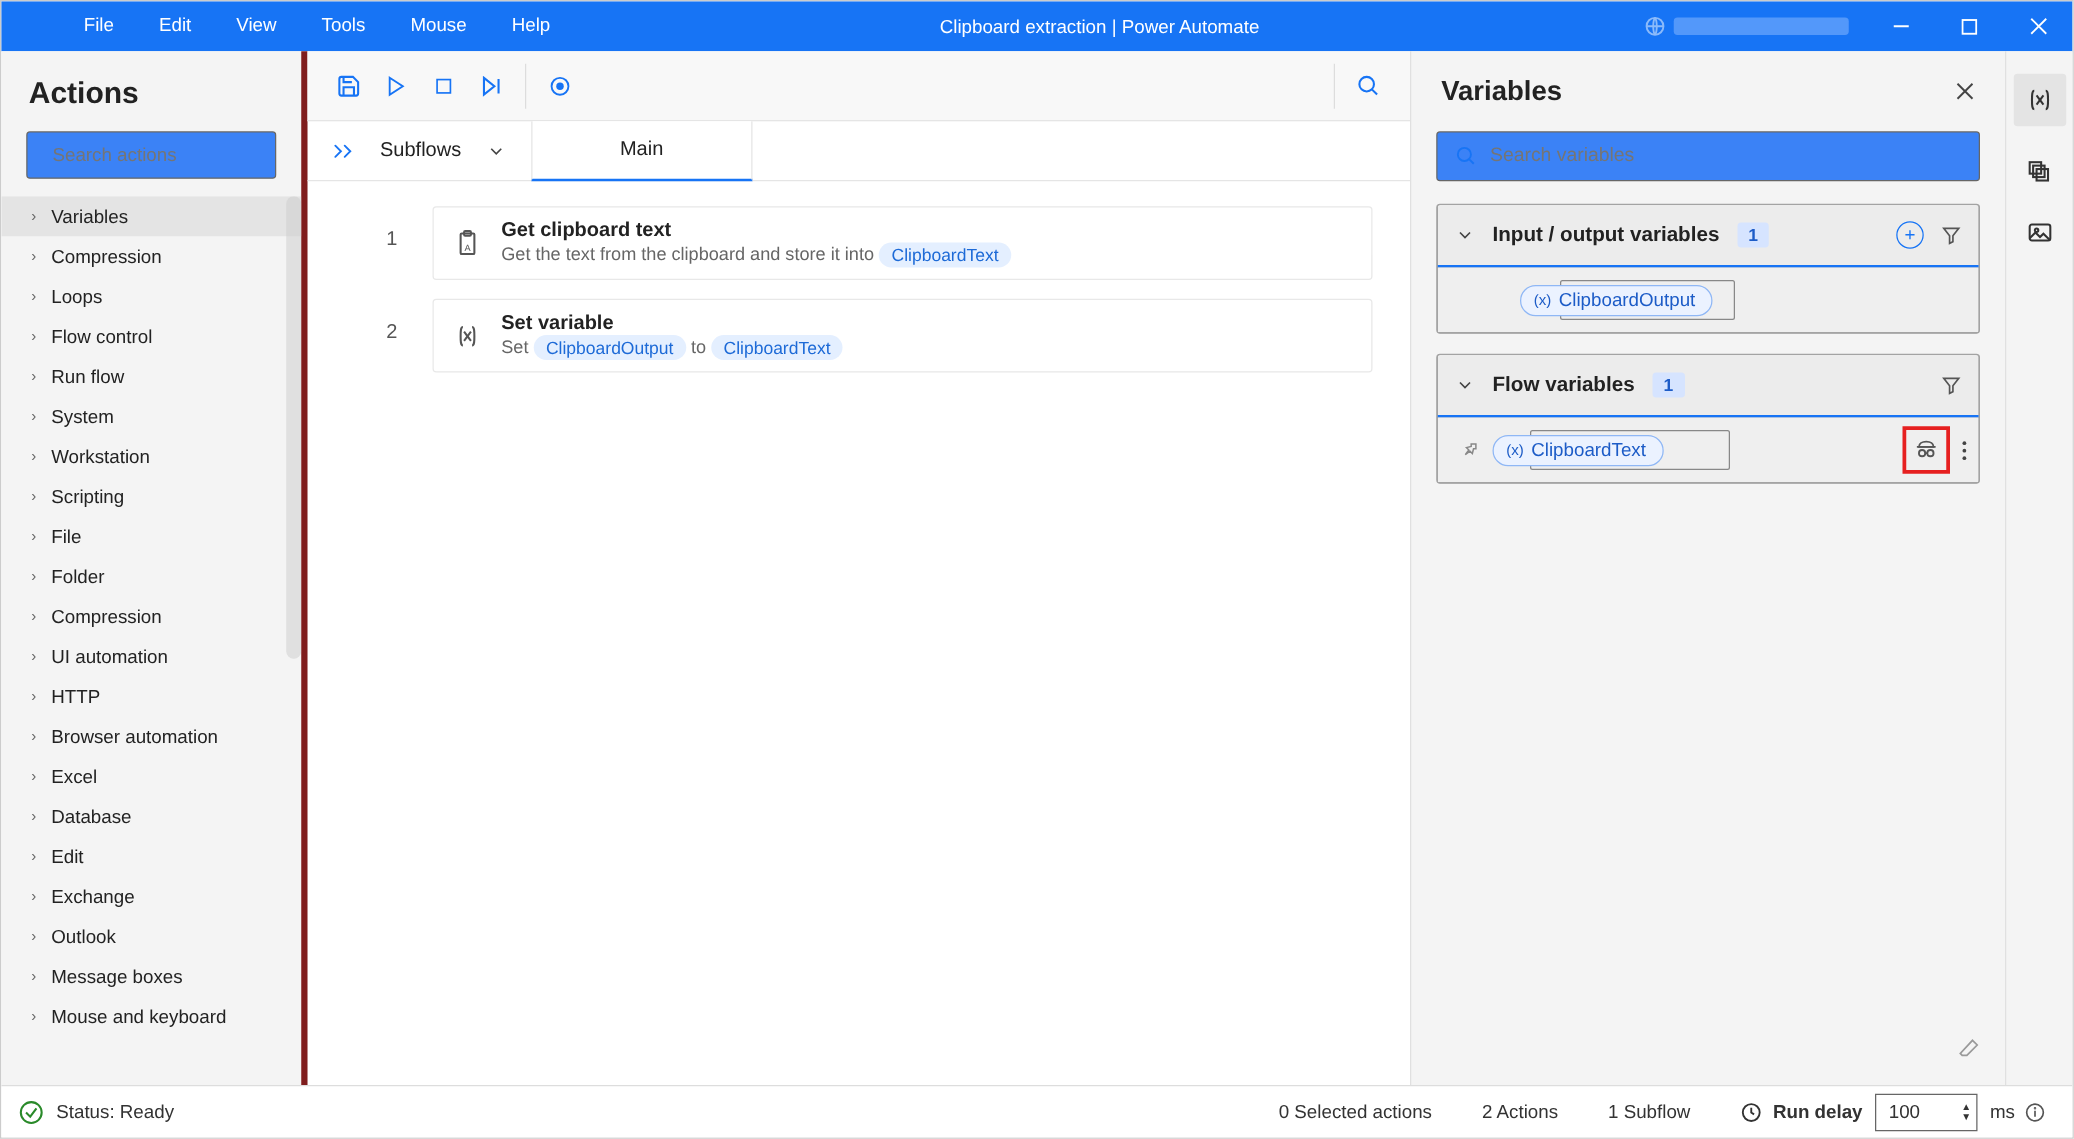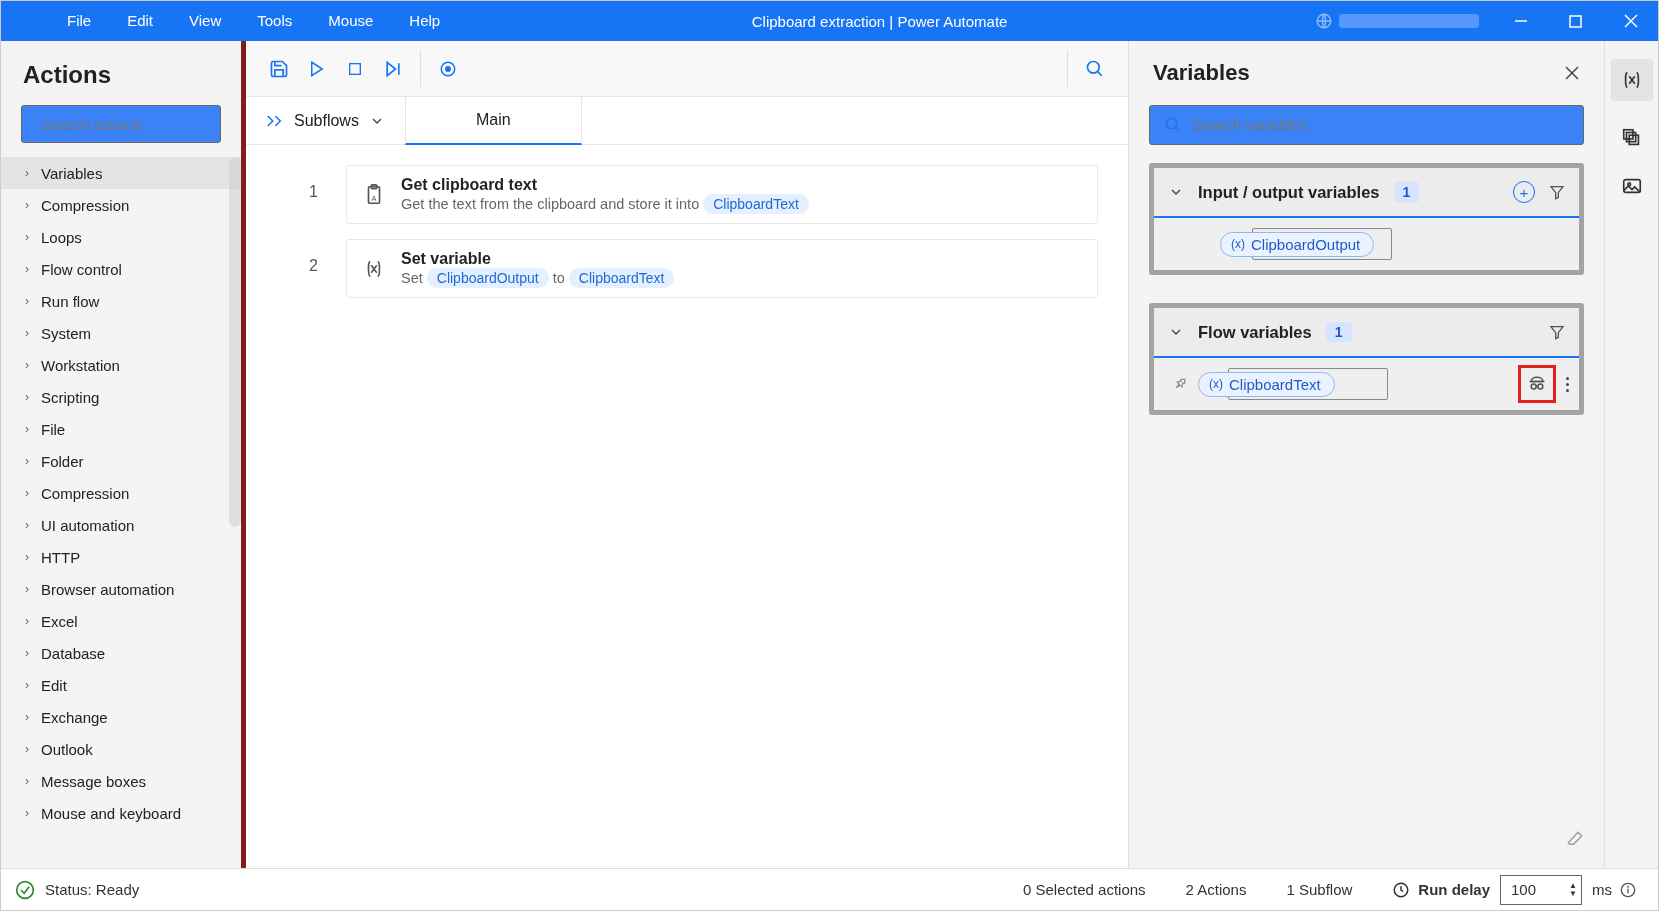--- a/index.html
+++ b/index.html
@@ -30,21 +30,21 @@
 .action-cat .chev { margin-right:12px; color:#666; font-size:12px;}
 
 
 .canvas-col { flex:1; display:flex; flex-direction:column; min-width:0; }
 .toolbar { height:56px; display:flex; align-items:center; padding:0 14px; background:#f8f8f8; border-bottom:1px solid #e5e5e5; }
 .toolbar .tbtn { width:38px; height:38px; display:flex; align-items:center; justify-content:center; color:#1774f5; cursor:pointer; }
 .toolbar .sep { width:1px; height:36px; background:#ddd; margin:0 8px; }
 .toolbar .spacer { flex:1; }
 
 .subflow-bar { display:flex; align-items:center; height:48px; border-bottom:1px solid #e5e5e5; }
-.subflow-ctl { display:flex; align-items:center; gap:10px; padding:0 20px; color:#222; font-size:16px; }
+.subflow-ctl { display:flex; align-items:center; gap:20px; padding:0 20px; color:#222; font-size:16px; }
 .subflow-ctl .arrow-icon { color:#1774f5; }
 .tab { height:48px; padding:0 70px; display:flex; align-items:center; font-size:16px; color:#222; border:1px solid #e5e5e5; border-top:none; border-bottom:2px solid #1774f5; background:#fff;}
 
 
 .canvas-area { flex:1; display:flex; overflow:hidden; }
 .gutter { width:100px; padding-top:24px; }
 .gutter .lineno { height:74px; text-align:right; padding-right:28px; font-size:16px; color:#555; padding-top:14px; }
 .steps { flex:1; padding:20px 30px 0 0; }
 .step { display:flex; align-items:center; height:59px; border:1px solid #e8e8e8; border-radius:3px; margin-bottom:15px; padding:0 16px; gap:16px; cursor:pointer; background:#fff; }
 .step .icon { color:#555; flex-shrink:0; }
@@ -54,21 +54,21 @@
 .token { background:#e4efff; color:#1d6ad7; padding:2px 10px; border-radius:10px; font-size:14px; }
 
 
 .vars-pane { width:476px; background:#f4f4f4; display:flex; flex-direction:column; border-left:1px solid #e0e0e0; }
 .vars-pane-header { display:flex; align-items:center; height:64px; padding:0 24px; }
 .vars-pane-header h2 { font-size:22px; font-weight:600; flex:1; color:#222; }
 .vars-pane-header .close { cursor:pointer; color:#444; }
 .vars-search { margin:0 20px 18px; height:40px; border:1px solid #666; border-radius:3px; display:flex; align-items:center; padding:0 14px; background:#3b82f6; }
 .vars-search input { flex:1; border:none; background:transparent; outline:none; font-size:15.5px; }
 
-.var-section { margin:0 20px 28px; border:5px solid #a3a3a3; border-radius:3px; background:#737373; overflow:hidden; }
+.var-section { margin:0 20px 16px; border:1px solid #a3a3a3; border-radius:3px; background:#737373; overflow:hidden; }
 .var-sec-head { height:50px; background:#ececec; display:flex; align-items:center; padding:0 14px; gap:14px; border-bottom:2px solid #1774f5; }
 .var-sec-head .title { font-size:16.5px; font-weight:600; color:#222; }
 .var-sec-head .badge { background:#d6e4ff; color:#1d5cc7; font-size:14px; padding:2px 9px; border-radius:3px; font-weight:600; }
 .var-sec-head .spacer { flex:1; }
 .var-sec-head .ic { color:#555; cursor:pointer; }
 .var-sec-head .add { color:#1774f5; width:22px; height:22px; border:1.5px solid #1774f5; border-radius:50%; display:flex; align-items:center; justify-content:center; font-size:15px; }
 
 .var-row-wrap { position:relative; background:#efefef; }
 .var-row { display:flex; align-items:center; height:52px; padding:0 0 0 44px; gap:8px; position:relative; }
 .var-row.io { padding-left:66px; }

